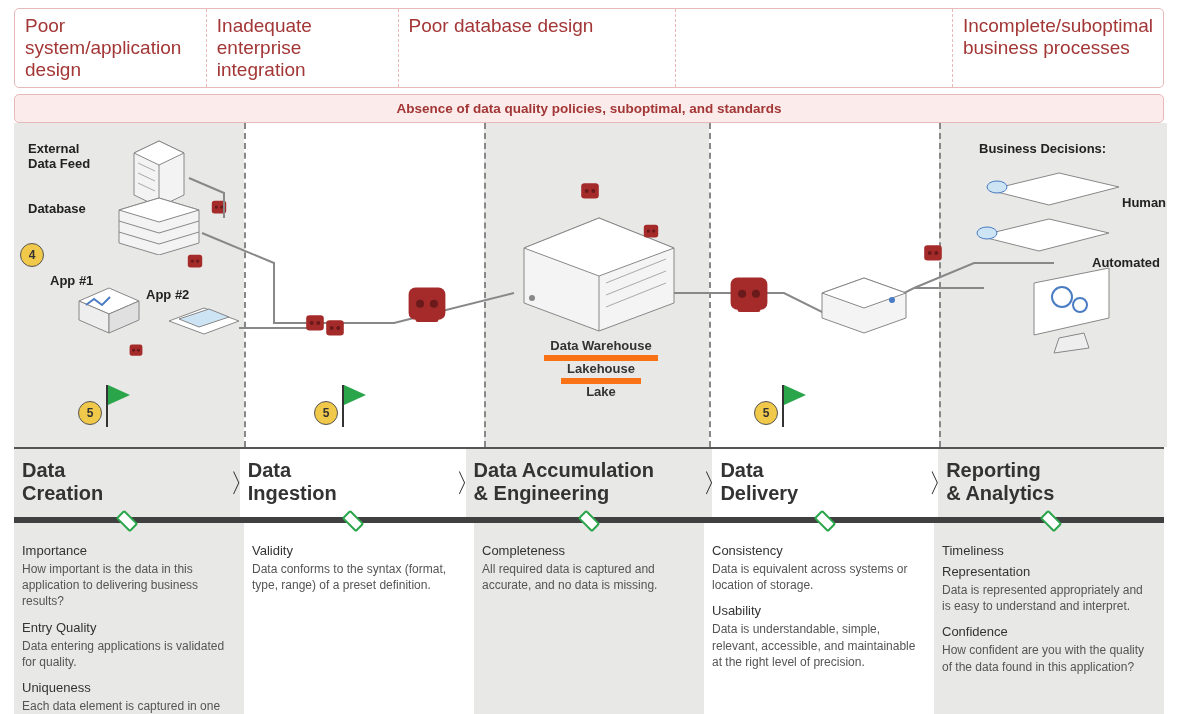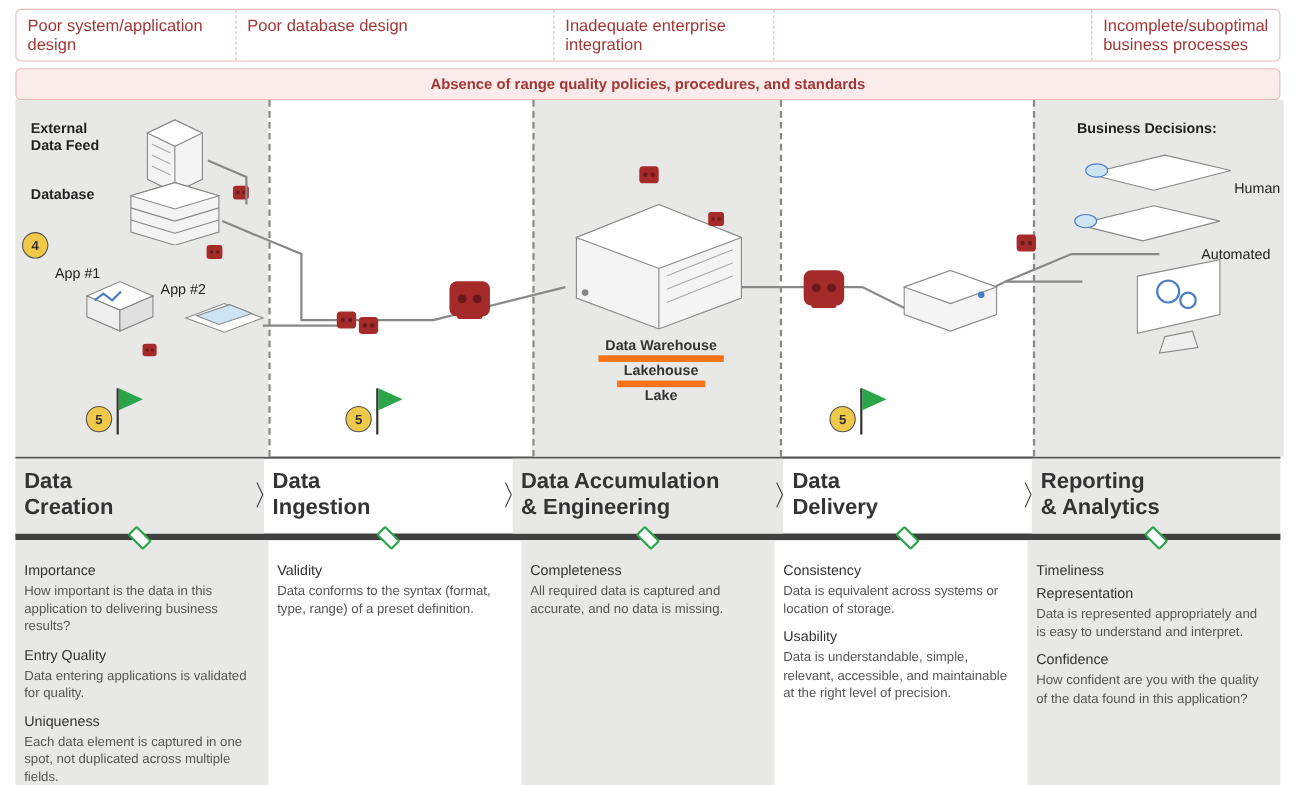--- a/index.html
+++ b/index.html
@@ -1,39 +1,39 @@
 <!DOCTYPE html>
 <html><head>
 <meta charset="utf-8">
 <style>
   * { box-sizing: border-box; margin: 0; padding: 0; }
   body { font-family: -apple-system, Helvetica, Arial, sans-serif; font-size: 13px; color: #333; background: #fff; width: 1178px; }
   .wrap { width: 1178px; position: relative; }
 
   
   .topcats { display: flex; border: 1px solid #e8b9b9; border-radius: 5px; margin: 8px 14px 4px 14px; overflow: hidden; }
-  .topcat { flex: 1; padding: 6px 10px; color: #a33636; font-size: 15px; border-right: 1px dashed #e8b9b9; }
+  .topcat { flex: 1; padding: 6px 10px; color: #a33636; font-size: 19px; border-right: 1px dashed #e8b9b9; }
   .topcat:last-child { border-right: none; }
   .topcat.wide { flex: 1.5; }
   .topcat.narrow { flex: 0.7; }
 
   
   .absence { margin: 6px 14px 0 14px; border: 1px solid #e8b9b9; border-radius: 5px; background: #fbeceb; text-align: center; color: #a33636; font-weight: 600; padding: 6px 0; font-size: 13.5px; }
 
   
   .diagram { position: relative; height: 324px; margin: 0 14px; }
   .diagram .bgcol { position: absolute; top: 0; bottom: 0; background: #e8e8e7; }
   .bg1 { left: 0; width: 230px; }
   .bg2 { left: 470px; width: 225px; }
   .bg3 { left: 925px; width: 228px; }
 
   .diagram .vline { position: absolute; top: 0; bottom: 0; border-left: 2px dashed #888; }
 
   .dlabel { position: absolute; font-weight: 700; font-size: 13px; color: #222; }
-  .dlabel.small { font-weight: 400; }
+  .dlabel.small { font-weight: 700; }
 
   .circbadge { position: absolute; width: 24px; height: 24px; border-radius: 50%; background: #f0c84a; border: 1.5px solid #555; display: flex; align-items: center; justify-content: center; font-weight: 700; font-size: 12px; }
 
   .flag { position: absolute; }
   .flag .pole { width: 2px; height: 42px; background: #333; margin-left: 28px; }
   .flag .tri { position: absolute; top: 0; left: 30px; width: 0; height: 0; border-top: 10px solid transparent; border-bottom: 10px solid transparent; border-left: 22px solid #2aa54a; }
   .flag .num { position: absolute; top: 16px; left: 0; width: 24px; height: 24px; border-radius: 50%; background: #f0c84a; border: 1.5px solid #555; display: flex; align-items: center; justify-content: center; font-weight: 700; font-size: 12px; }
 
   .iso { position: absolute; }
 
@@ -59,27 +59,27 @@
   .desc p { font-size: 12px; color: #555; margin-top: 3px; line-height: 1.35; margin-bottom: 10px; }
 
 </style>
 </head>
 <body>
 
 <div class="wrap">
 
   <div class="topcats">
     <div class="topcat">Poor system/application design</div>
+    <div class="topcat">Inadequate enterprise integration</div>
     <div class="topcat wide">Poor database design</div>
-    <div class="topcat">Inadequate enterprise integration</div>
     <div class="topcat wide"></div>
     <div class="topcat narrow">Incomplete/suboptimal business processes</div>
   </div>
 
-  <div class="absence">Absence of range quality policies, procedures, and standards</div>
+  <div class="absence">Absence of data quality policies, suboptimal, and standards</div>
 
   <div class="diagram">
     <div class="bgcol bg1"></div>
     <div class="bgcol bg2"></div>
     <div class="bgcol bg3"></div>
     <div class="vline" style="left:230px"></div>
     <div class="vline" style="left:470px"></div>
     <div class="vline" style="left:695px"></div>
     <div class="vline" style="left:925px"></div>
 

